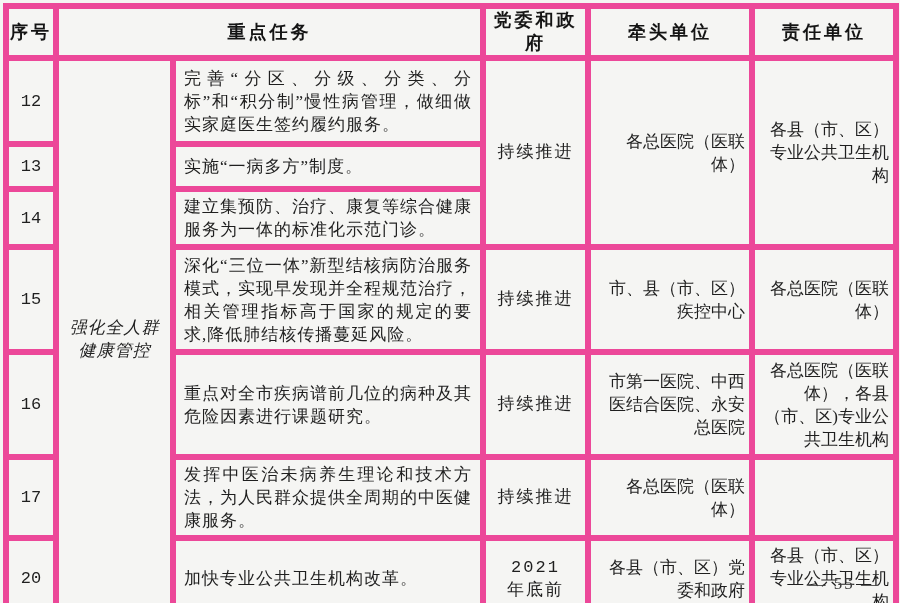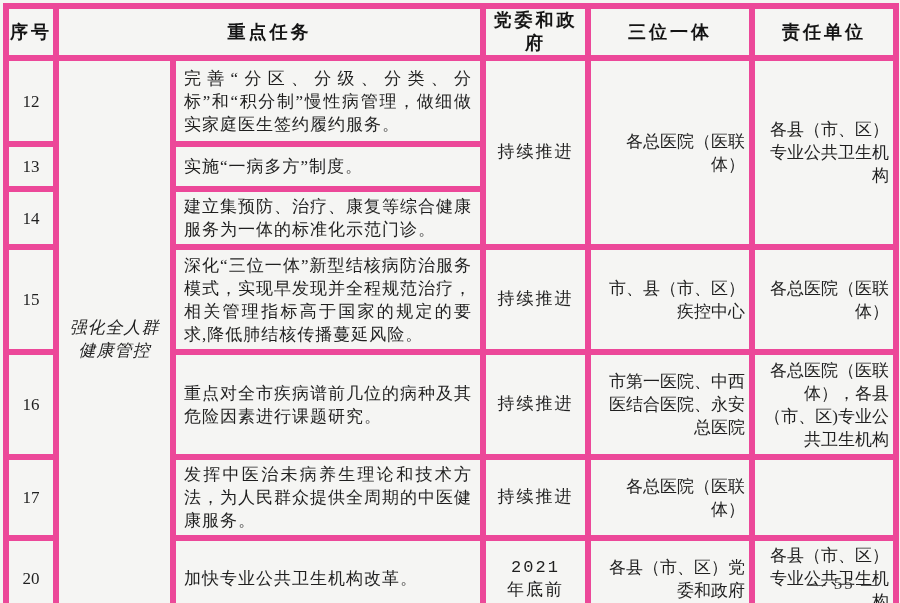--- a/index.html
+++ b/index.html
@@ -29,21 +29,21 @@
     font-weight: normal;
     overflow: hidden;
   }
   tr.header-row th {
     font-weight: bold;
     font-size: 18px;
     letter-spacing: 3px;
     text-align: center;
     color: #141414;
   }
-  .cell-no { text-align: center; letter-spacing: 0; }
+  .cell-no { text-align: center; letter-spacing: 0; font-family: Liberation Mono, monospace; }
   .cell-category { text-align: center; padding: 2px 6px; letter-spacing: 1px; font-style: italic; }
   .cell-task { text-align: justify; padding: 3px 8px 3px 8px; letter-spacing: 1px; }
   .cell-deadline { text-align: center; letter-spacing: 2px; white-space: pre-line; font-family: Liberation Mono, monospace; }
   .cell-lead, .cell-resp { text-align: right; padding: 3px 4px; letter-spacing: 0; }
   .page-number {
     position: absolute;
     top: 574px;
     right: 20px;
     font-size: 17px;
     letter-spacing: 2px;
@@ -64,21 +64,21 @@
       <col style="width:105px">
       <col style="width:164px">
       <col style="width:144px">
     </colgroup>
 
     <tbody>
         <tr class="header-row" style="height:33px">
       <th>序号</th>
       <th colspan="2">重点任务</th>
       <th>党委和政府</th>
-      <th>三位一体</th>
+      <th>牵头单位</th>
       <th>责任单位</th>
     </tr>
 
     <tr style="height:86px">
       <td class="cell-no">12</td>
       <td class="cell-category" rowspan="7">强化全人群健康管控</td>
       <td class="cell-task">完善“分区、分级、分类、分标”和“积分制”慢性病管理，做细做实家庭医生签约履约服务。</td>
       <td class="cell-deadline" rowspan="3">持续推进</td>
       <td class="cell-lead" rowspan="3">各总医院（医联体）</td>
       <td class="cell-resp" rowspan="3">各县（市、区）专业公共卫生机构</td>

